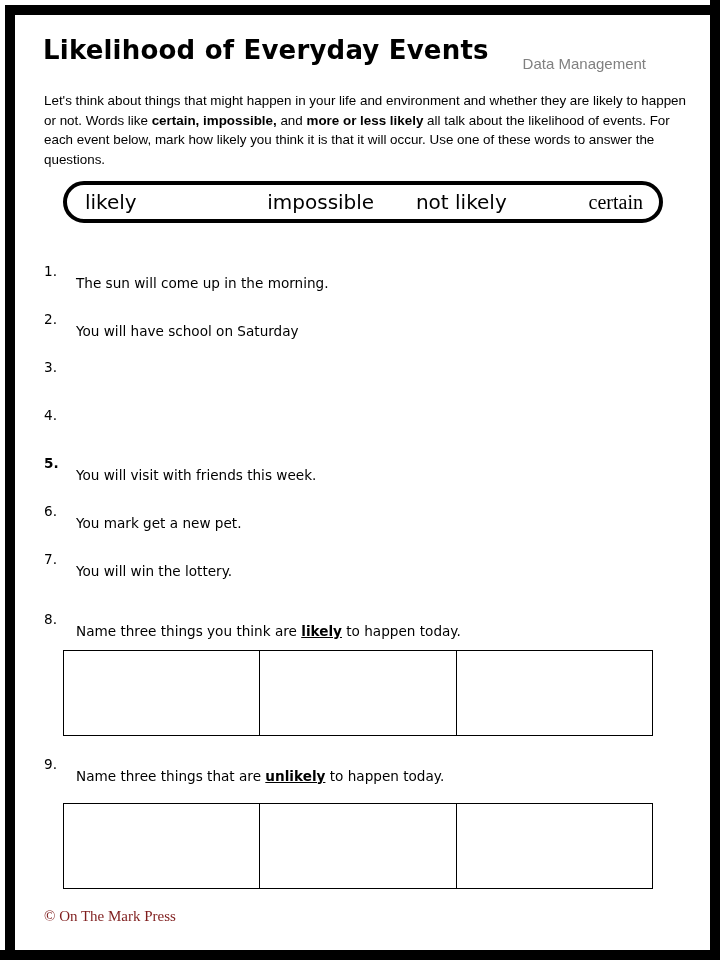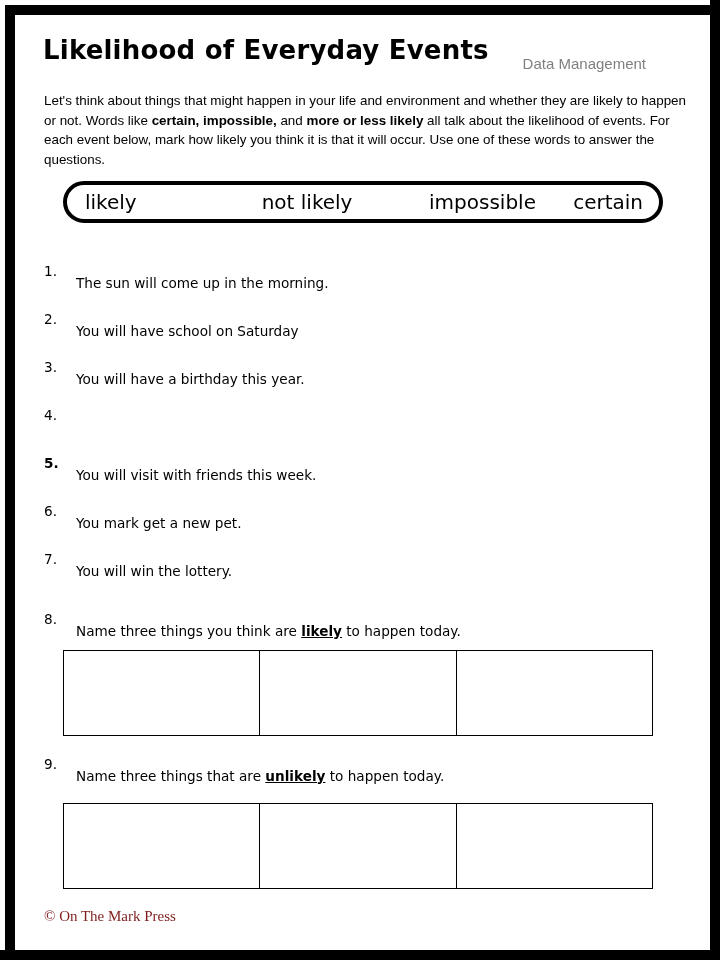--- a/index.html
+++ b/index.html
@@ -118,21 +118,21 @@
   }
   .bank-word {
     font-family: "DejaVu Sans", sans-serif;
     font-size: 20px;
     color: #000000;
     white-space: nowrap;
   }
   .bank-w1 { width: 190px; }
   .bank-w2 { width: 180px; }
   .bank-w3 { width: 155px; }
-  .bank-w4 { text-align: right; flex: 1; }
+  .bank-w4 { text-align: right; flex: 1; font-family: Liberation Serif, serif; }
 
   
   .questions {
     position: absolute;
     left: 29px;
     top: 248px;
     width: 640px;
   }
   .question-row {
     position: relative;
@@ -213,38 +213,37 @@
     <div class="strand-label">Data Management</div>
   </div>
 
   <div class="intro">
     <span>Let's think about things that might happen in your life and environment and whether they are likely to happen or not. Words like </span><b>certain, impossible,</b><span> and </span><b>more or less likely</b><span> all talk about the likelihood of events. For each event below, mark how likely you think it is that it will occur. Use one of these words to answer the questions.</span>
   </div>
 
   <div class="word-bank">
     <div class="word-bank-inner">
       <span class="bank-word bank-w1">likely</span>
+      <span class="bank-word bank-w3">impossible</span>
       <span class="bank-word bank-w2">not likely</span>
-      <span class="bank-word bank-w3">impossible</span>
       <span class="bank-word bank-w4">certain</span>
     </div>
   </div>
 
   <div class="questions">
     <div class="question-row">
       <span class="q-num">1.</span>
       <span class="q-text">The sun will come up in the morning.</span>
     </div>
     <div class="question-row">
       <span class="q-num">2.</span>
       <span class="q-text">You will have school on Saturday</span>
     </div>
     <div class="question-row">
       <span class="q-num">3.</span>
-      <span class="q-text">You will have a birthday this year.</span>
     </div>
     <div class="question-row">
       <span class="q-num">4.</span>
     </div>
     <div class="question-row">
       <span class="q-num emph">5.</span>
       <span class="q-text">You will visit with friends this week.</span>
     </div>
     <div class="question-row">
       <span class="q-num">6.</span>

